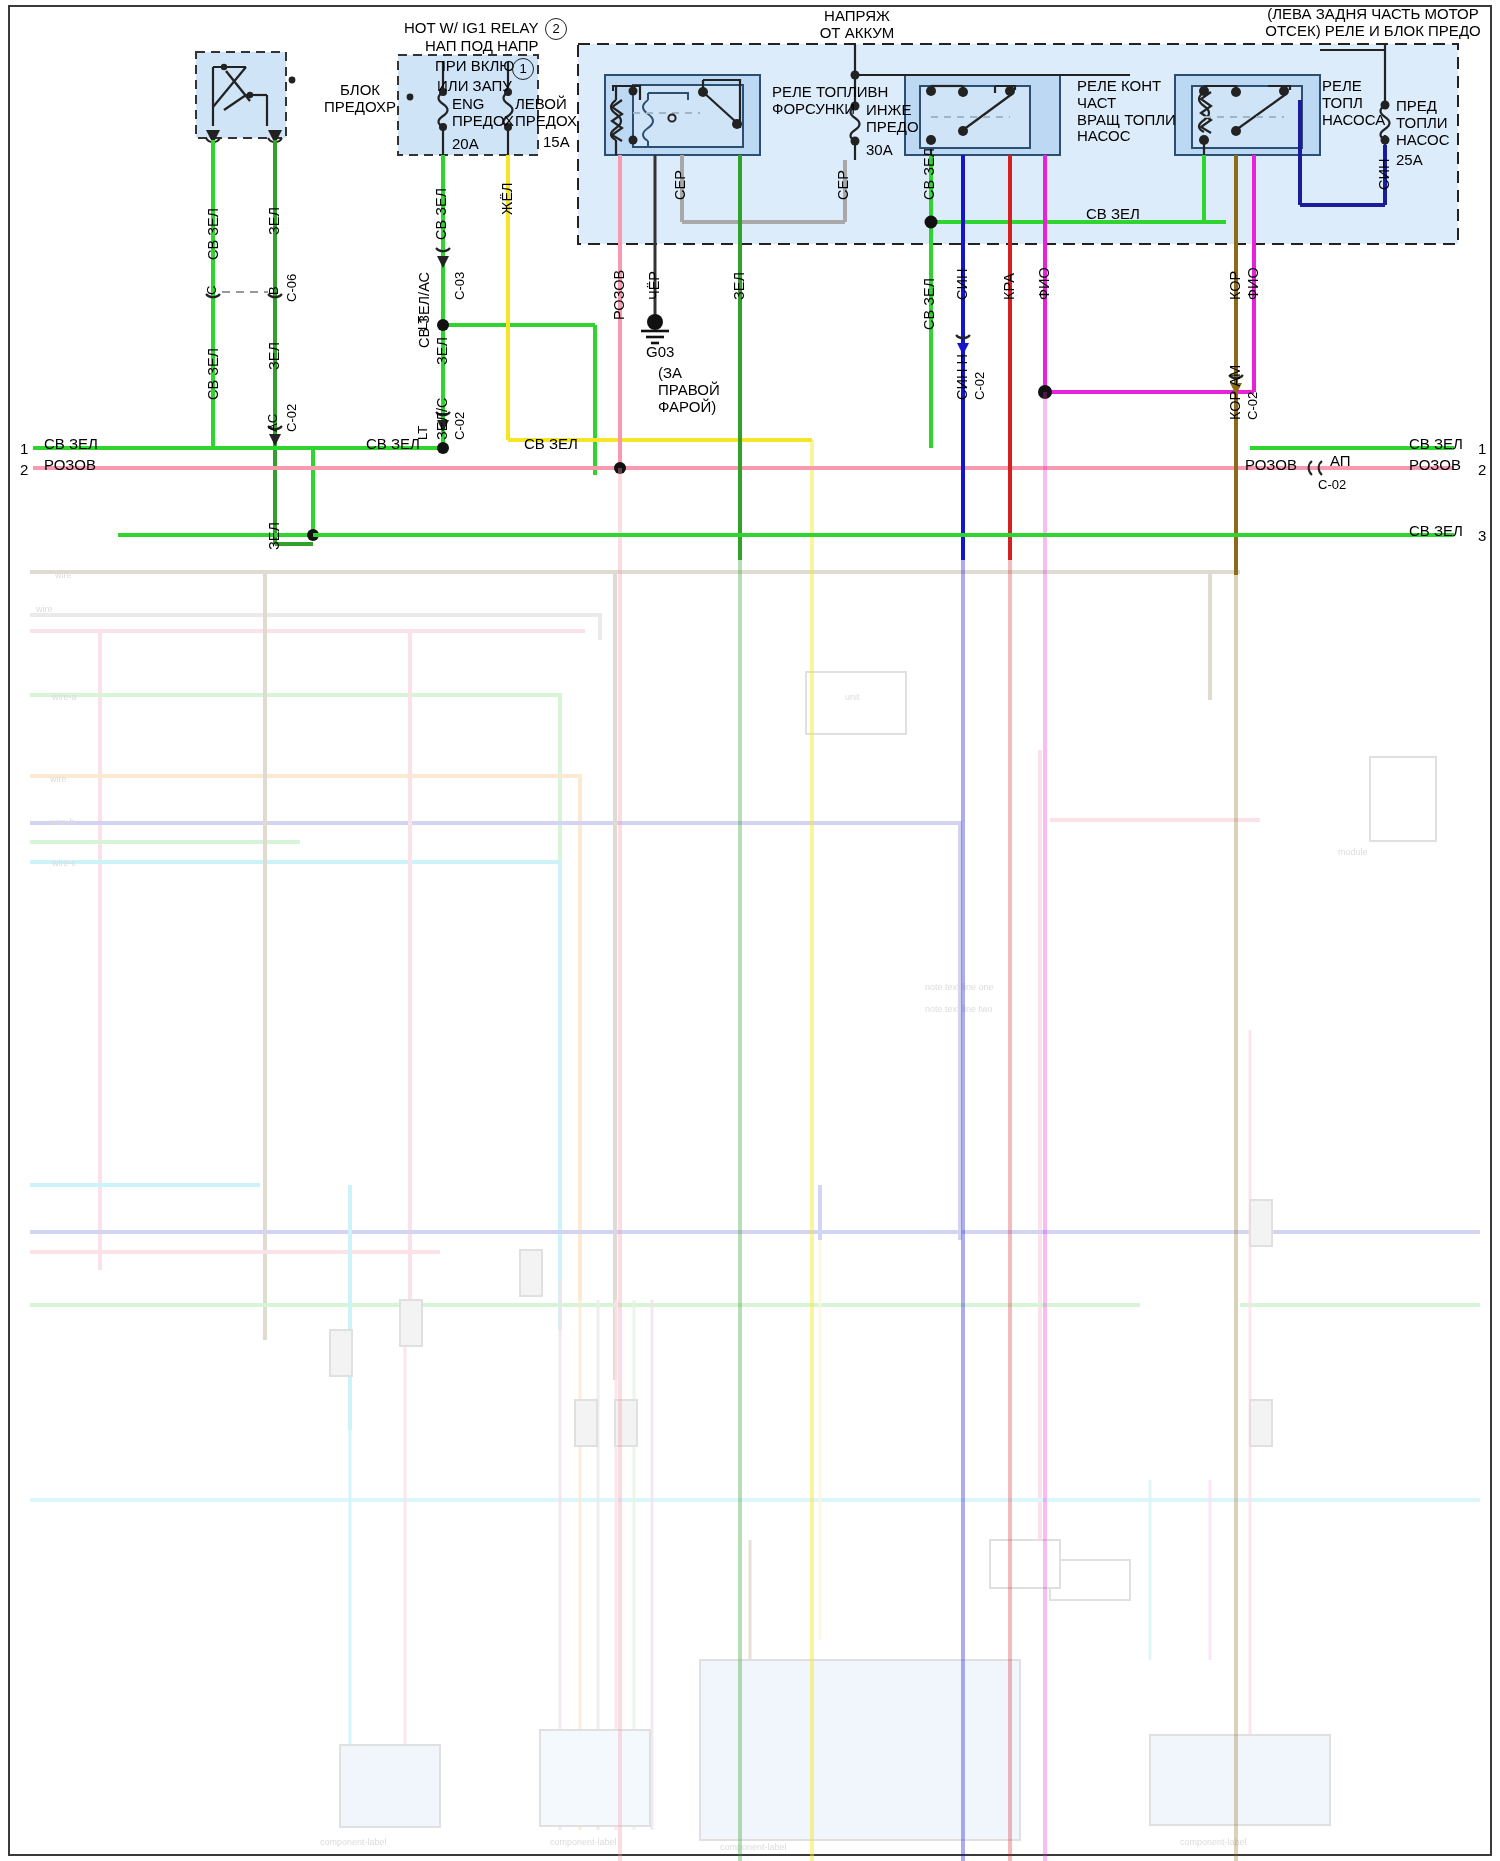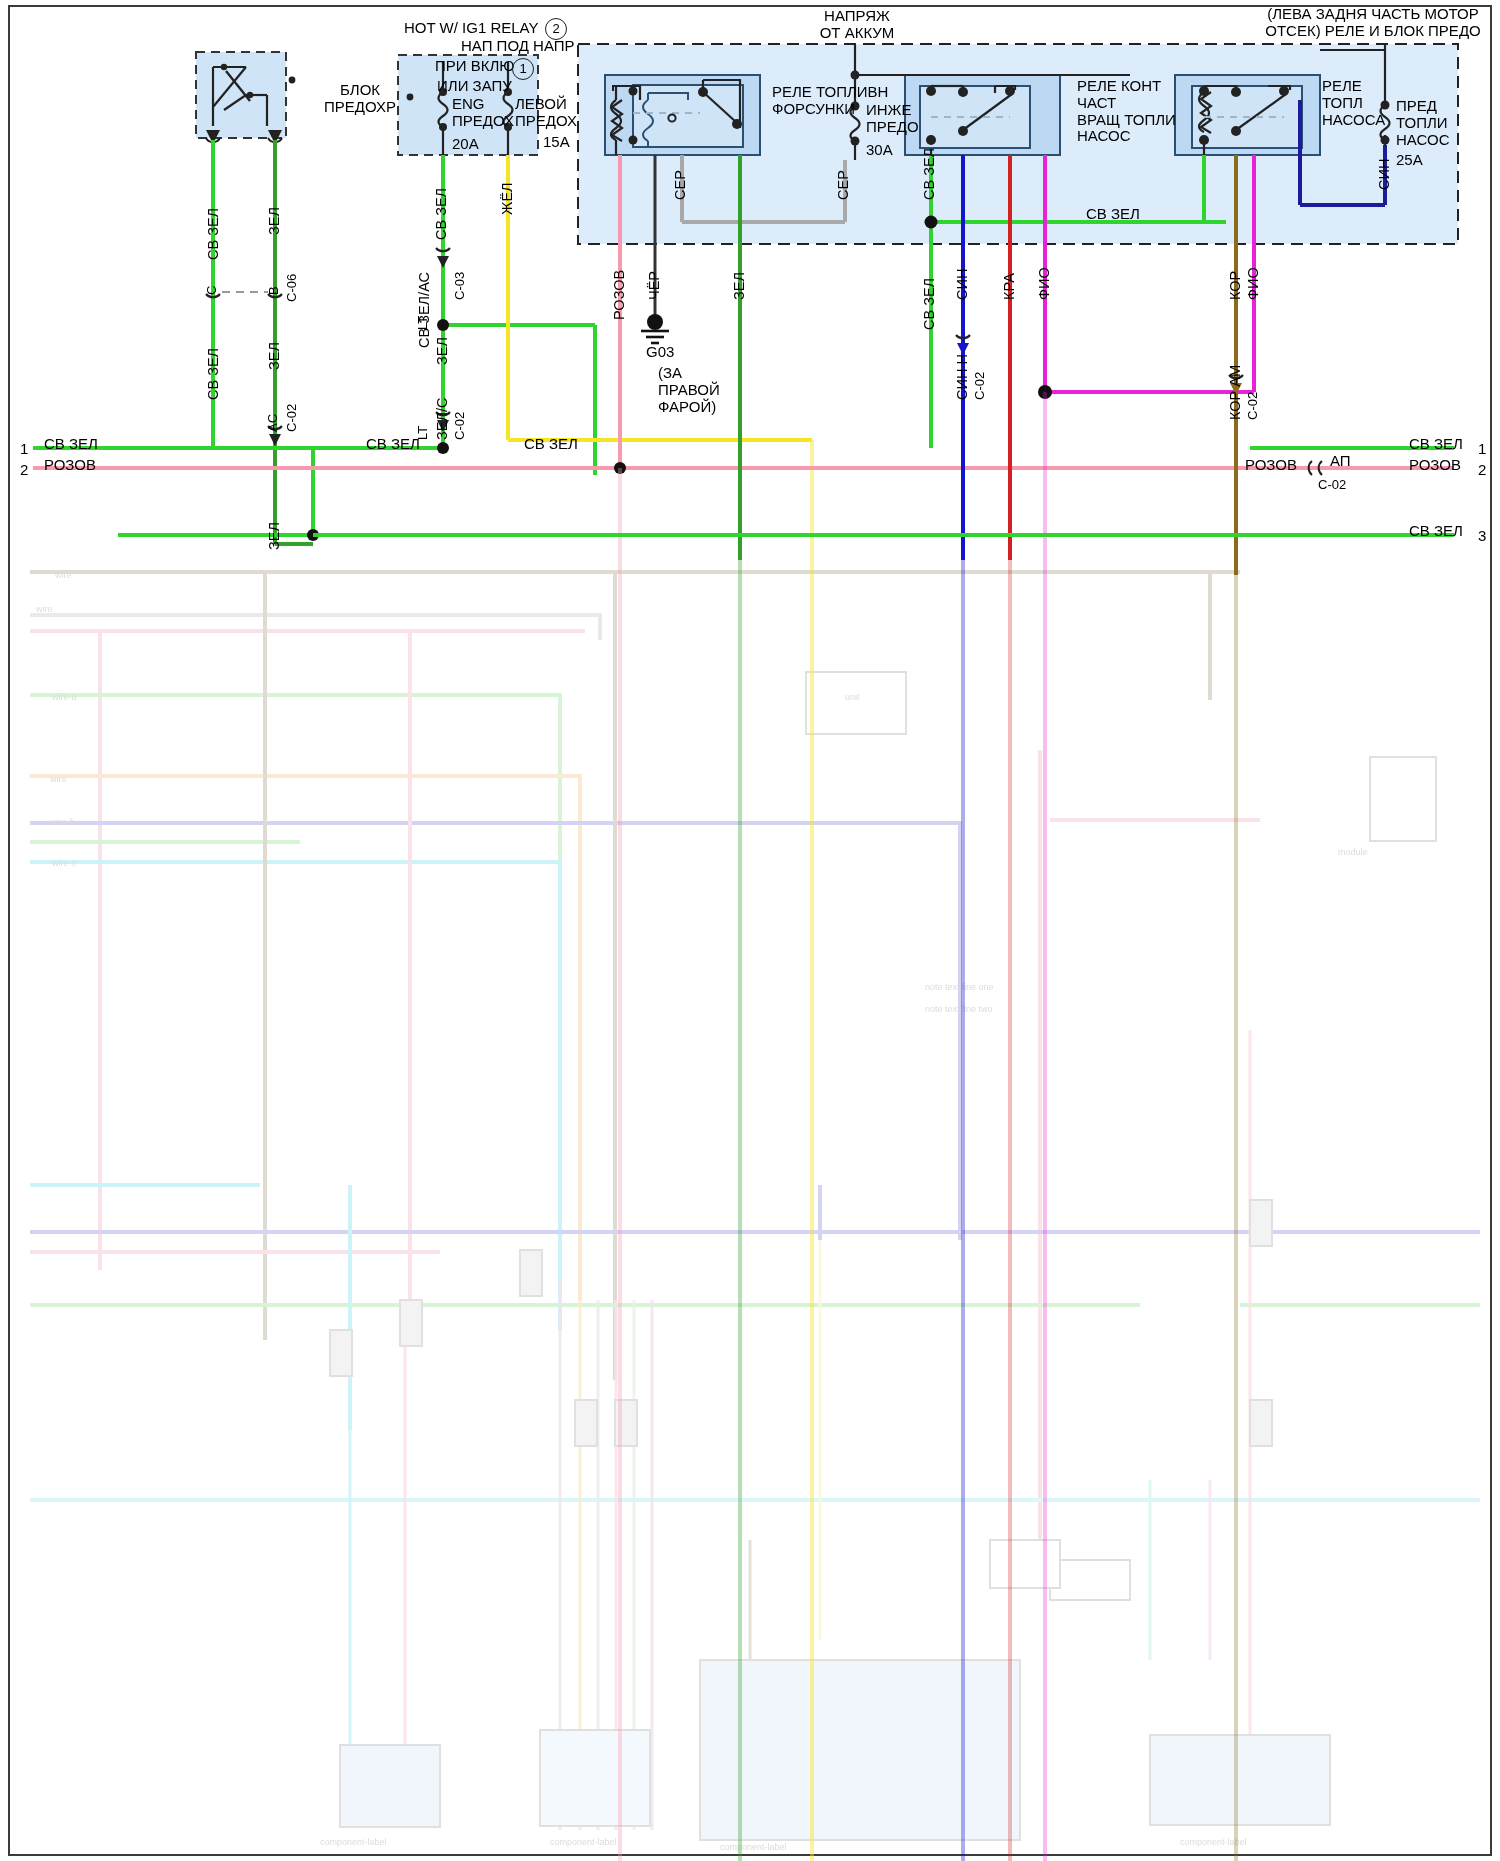--- a/index.html
+++ b/index.html
@@ -367,21 +367,21 @@
       <path d="M1312 461 a9 9 0 0 0 0 14"></path>
       <path d="M1322 461 a9 9 0 0 0 0 14"></path>
     </g>
 
     <path d="M313 535 H1454" stroke="#2fd42f" stroke-width="4" fill="none"></path>
 
   </svg>
 
 
   <div class="lbl" style="left:404px;top:20px;text-align:right;">HOT W/ IG1 RELAY</div>
-  <div class="lbl" style="left:425px;top:38px;margin-left:36px;">НАП ПОД НАПР</div>
+  <div class="lbl" style="left:425px;top:38px;">НАП ПОД НАПР</div>
   <div class="lbl" style="left:435px;top:58px;">ПРИ ВКЛЮ</div>
   <div class="lbl" style="left:437px;top:78px;">ИЛИ ЗАПУ</div>
 
   <div style="position:absolute;left:545px;top:18px;width:20px;height:20px;border:1.6px solid #222;border-radius:50%;
               font-size:13px;text-align:center;line-height:20px;">2</div>
   <div style="position:absolute;left:512px;top:58px;width:20px;height:20px;border:1.6px solid #222;border-radius:50%;
               font-size:13px;text-align:center;line-height:20px;">1</div>
 
   <div class="lblc" style="left:310px;top:82px;width:100px;">БЛОК
 ПРЕДОХР</div>

